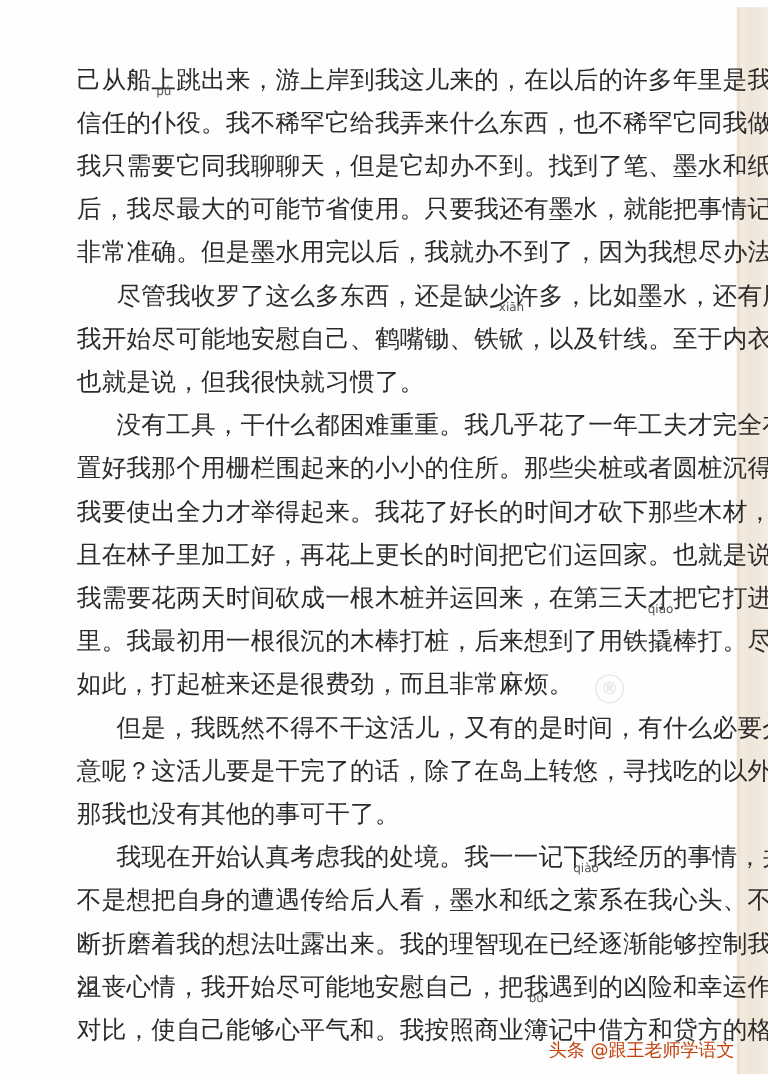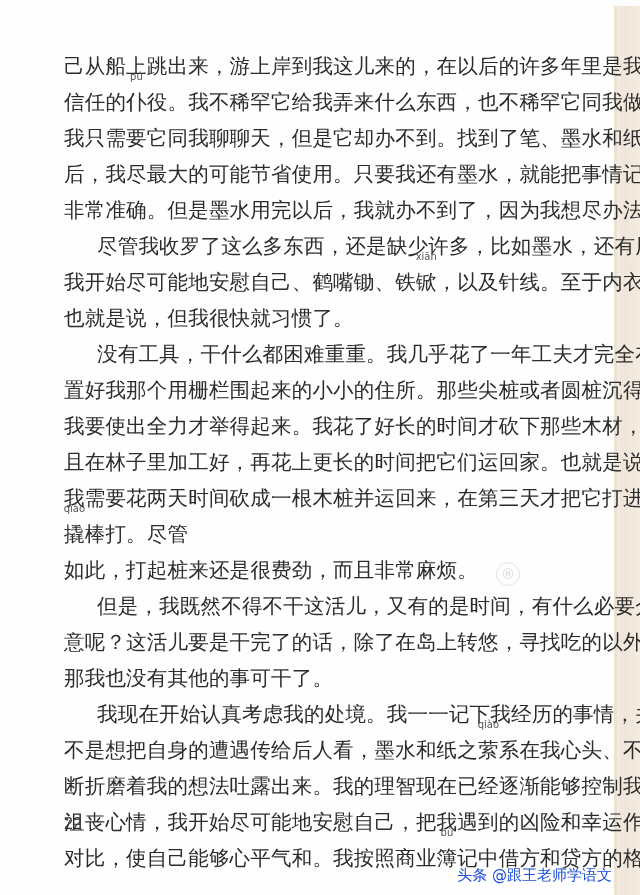--- a/index.html
+++ b/index.html
@@ -52,21 +52,21 @@
   .watermark-reg {
     position: absolute; left: 496px; top: 562px;
     width: 22px; height: 22px; border: 1.5px solid rgba(180,180,180,0.35);
     border-radius: 50%; color: rgba(180,180,180,0.45);
     font-size: 14px; line-height: 22px; text-align: center;
     font-family: "DejaVu Sans", sans-serif;
   }
   .source-watermark {
     position: absolute; right: 28px; top: 866px;
     font-family: "DejaVu Sans", "Liberation Sans", sans-serif;
-    font-size: 15px; color: #1d4ed8;
+    font-size: 15px; color: #c2410c;
     text-shadow: 0 0 2px #fff, 0 0 3px #fff;
   }
 </style>
 </head>
 <body>
 
 <div class="page-edge"></div>
 <div class="page-edge-left"></div>
 
 <div class="watermark-logo"></div>
@@ -79,21 +79,21 @@
     <div class="line">后，我尽最大的可能节省使用。只要我还有墨水，就能把事情记得</div>
     <div class="line">非常准确。但是墨水用完以后，我就办不到了，因为我想尽办法还</div>
     <div class="line indent">尽管我收罗了这么多东西，还是缺少许多，比如墨水，还有用</div>
     <div class="line"><span>我开始尽可能地安慰自己、鹤嘴锄、铁</span><span class="ruby-wrap"><span class="pinyin">xiān</span><span>锨</span></span><span>，以及针线。至于内衣之类，</span></div>
     <div class="line">也就是说，但我很快就习惯了。</div>
     <div class="line indent">没有工具，干什么都困难重重。我几乎花了一年工夫才完全布</div>
     <div class="line">置好我那个用栅栏围起来的小小的住所。那些尖桩或者圆桩沉得很，</div>
     <div class="line">我要使出全力才举得起来。我花了好长的时间才砍下那些木材，并</div>
     <div class="line">且在林子里加工好，再花上更长的时间把它们运回家。也就是说，</div>
     <div class="line">我需要花两天时间砍成一根木桩并运回来，在第三天才把它打进地</div>
-    <div class="line"><span class="ruby-wrap"><span class="pinyin">qiào</span><span>撬</span></span><span>棒打。尽管</span></div>
+    <div class="line"><span>里。我最初用一根很沉的木棒打桩，后来想到了用铁</span><span class="ruby-wrap"><span class="pinyin">qiào</span><span>撬</span></span><span>棒打。尽管</span></div>
     <div class="line">如此，打起桩来还是很费劲，而且非常麻烦。</div>
     <div class="line indent">但是，我既然不得不干这活儿，又有的是时间，有什么必要介</div>
     <div class="line">意呢？这活儿要是干完了的话，除了在岛上转悠，寻找吃的以外，</div>
     <div class="line">那我也没有其他的事可干了。</div>
     <div class="line indent">我现在开始认真考虑我的处境。我一一记下我经历的事情，并</div>
     <div class="line"><span>不是想把自身的遭遇传给后人看，墨水和纸之</span><span class="ruby-wrap"><span class="pinyin">qiào</span><span>萦</span></span><span>系在我心头、不</span></div>
     <div class="line">断折磨着我的想法吐露出来。我的理智现在已经逐渐能够控制我的</div>
     <div class="line">沮丧心情，我开始尽可能地安慰自己，把我遇到的凶险和幸运作个</div>
     <div class="line"><span>对比，使自己能够心平气和。我按照商业</span><span class="ruby-wrap"><span class="pinyin">bù</span><span>簿</span></span><span>记中借方和贷方的格式，</span></div>
   </div>

